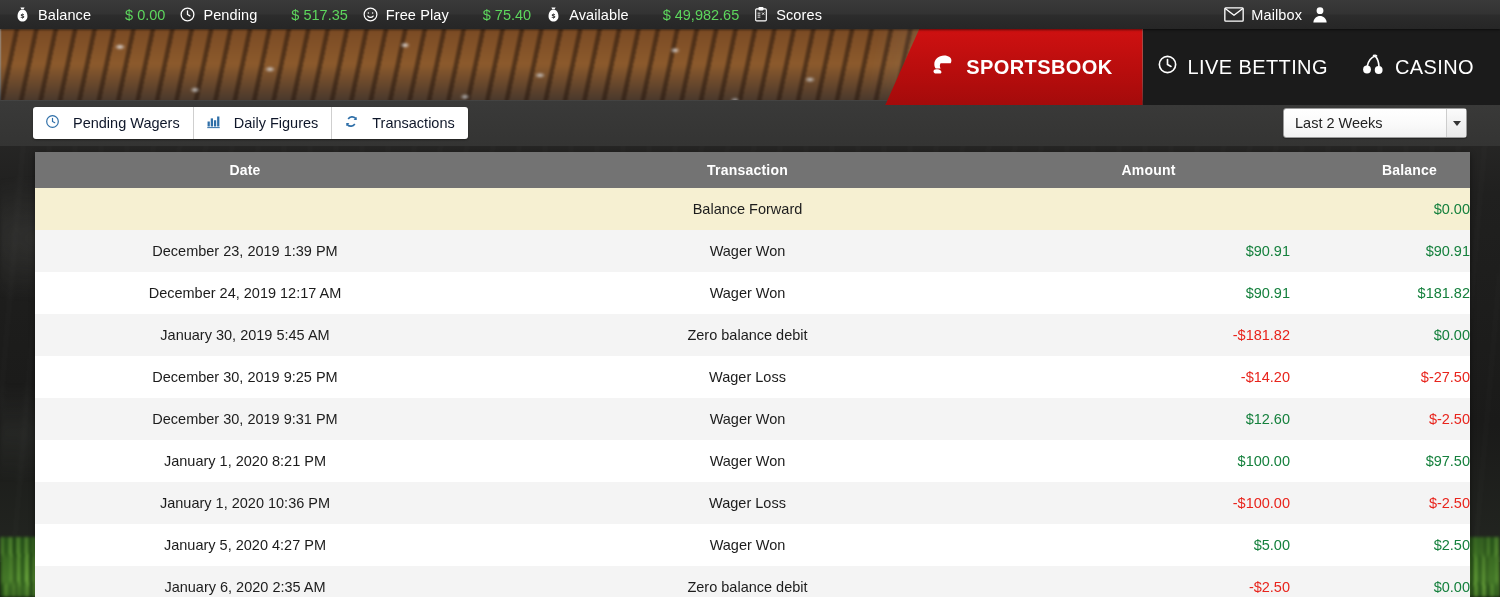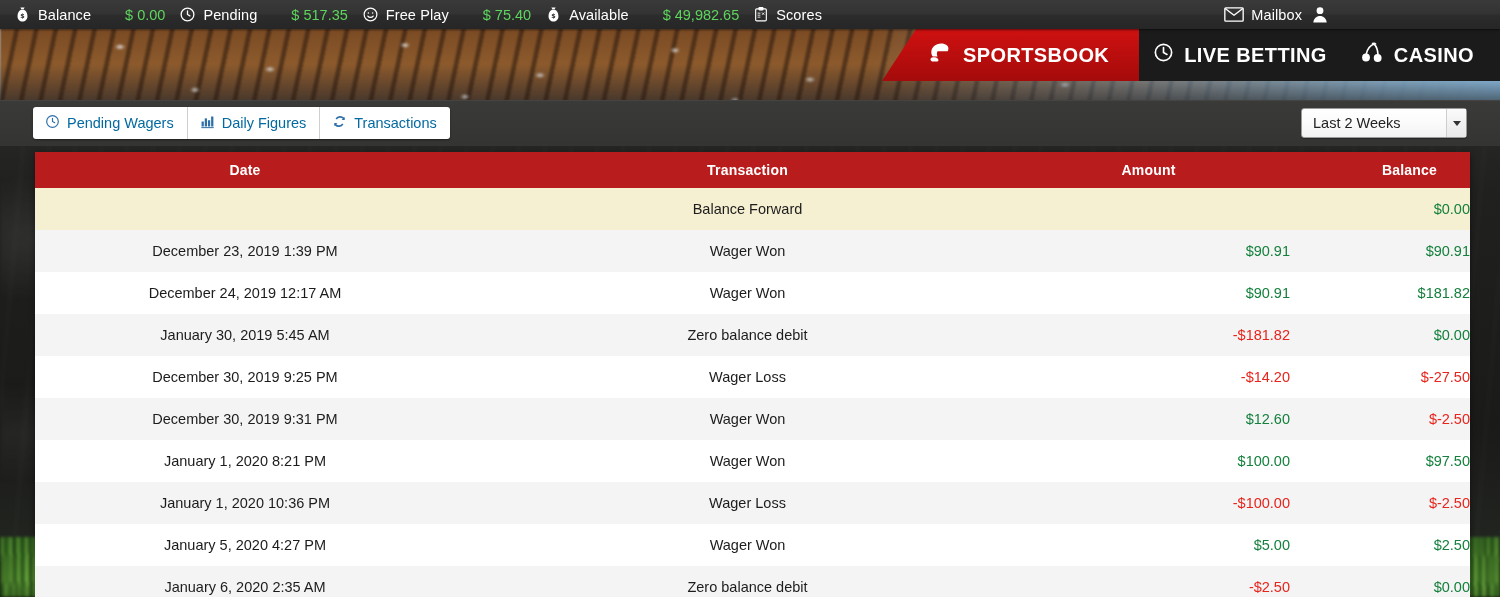--- a/index.html
+++ b/index.html
@@ -108,33 +108,33 @@
     color: #5dd65d; font-size: 14.5px; font-weight: 500;
     padding-left: 34px; white-space: nowrap;
   }
   .tb-spacer { flex: 1 1 auto; }
   .tb-right { display: flex; align-items: center; gap: 8px; padding-right: 170px; }
   .tb-icon { display: inline-flex; align-items: center; justify-content: center; }
   .tb-icon svg { display: block; }
 
   
   .mainnav {
-    position: absolute; right: 0; top: 29px; height: 52px;
+    position: absolute; right: 0; top: 29px; height: 76px;
     display: flex; align-items: stretch;
     z-index: 35;
   }
   .nav-dark {
     background: #1b1b1b;
     display: flex; align-items: center;
     padding: 0 26px 0 14px;
     gap: 34px;
   }
   .nav-item {
     display: flex; align-items: center; gap: 10px;
-    color: #ffffff; font-size: 20px; font-weight: 700;
+    color: #ffffff; font-size: 20px; font-weight: 400;
     letter-spacing: .4px; white-space: nowrap;
     cursor: pointer;
   }
   .nav-active {
     position: relative;
     background: linear-gradient(to bottom, #cf1111 0%, #b80d0d 55%, #a40b0b 100%);
     display: flex; align-items: center; gap: 11px;
     padding: 0 30px 0 46px;
     -webkit-clip-path: polygon(34px 0, 100% 0, 100% 100%, 0 100%);
             clip-path: polygon(34px 0, 100% 0, 100% 100%, 0 100%);
@@ -149,35 +149,35 @@
     display: flex; align-items: center;
     z-index: 30;
     box-shadow: inset 0 1px 0 rgba(255,255,255,.05);
   }
   .tabgroup {
     display: flex; margin-left: 33px;
     border-radius: 3px; overflow: hidden;
     box-shadow: 0 1px 2px rgba(0,0,0,.4);
   }
   .tabbtn {
-    display: flex; align-items: center; gap: 7px;
+    display: flex; align-items: center; gap: 13px;
     background: #ffffff;
-    color: #0369a1; font-size: 14.5px;
+    color: #0f172a; font-size: 14.5px;
     padding: 7px 13px 7px 12px;
     border-right: 1px solid #cfcfcf;
     cursor: pointer; white-space: nowrap;
     line-height: 1;
   }
   .tabbtn:last-child { border-right: none; }
   .select-wrap {
     margin-left: auto; margin-right: 33px;
     position: relative;
   }
   .fakeselect {
-    width: 166px; height: 30px;
+    width: 184px; height: 30px;
     background: linear-gradient(to bottom, #ffffff 0%, #fafafa 55%, #f1f1f1 100%);
     border: 1px solid #9a9a9a;
     border-radius: 3px;
     display: flex; align-items: center;
     padding: 0 0 0 11px;
     font-size: 14.5px; color: #222;
     cursor: pointer;
     box-shadow: 0 1px 1px rgba(0,0,0,.3);
   }
   .sel-arrowbox {
@@ -197,21 +197,21 @@
   
   .panel {
     position: absolute; left: 35px; top: 152px;
     width: 1435px;
     background: #ffffff;
     z-index: 25;
     box-shadow: 0 2px 6px rgba(0,0,0,.45);
   }
   table.txn { width: 100%; border-collapse: collapse; table-layout: fixed; }
   table.txn thead th {
-    background: #b91c1c;
+    background: #737373;
     color: #ffffff;
     font-size: 14px; font-weight: 700;
     padding: 10px 0; height: 30px;
     letter-spacing: .2px;
   }
   th.c-date   { width: 420px; }
   th.c-txn    { width: 585px; }
   th.c-amount { width: 250px; text-align: center; padding-right: 33px !important; }
   th.c-bal    { width: 180px; text-align: right; padding-right: 33px !important; }
 

